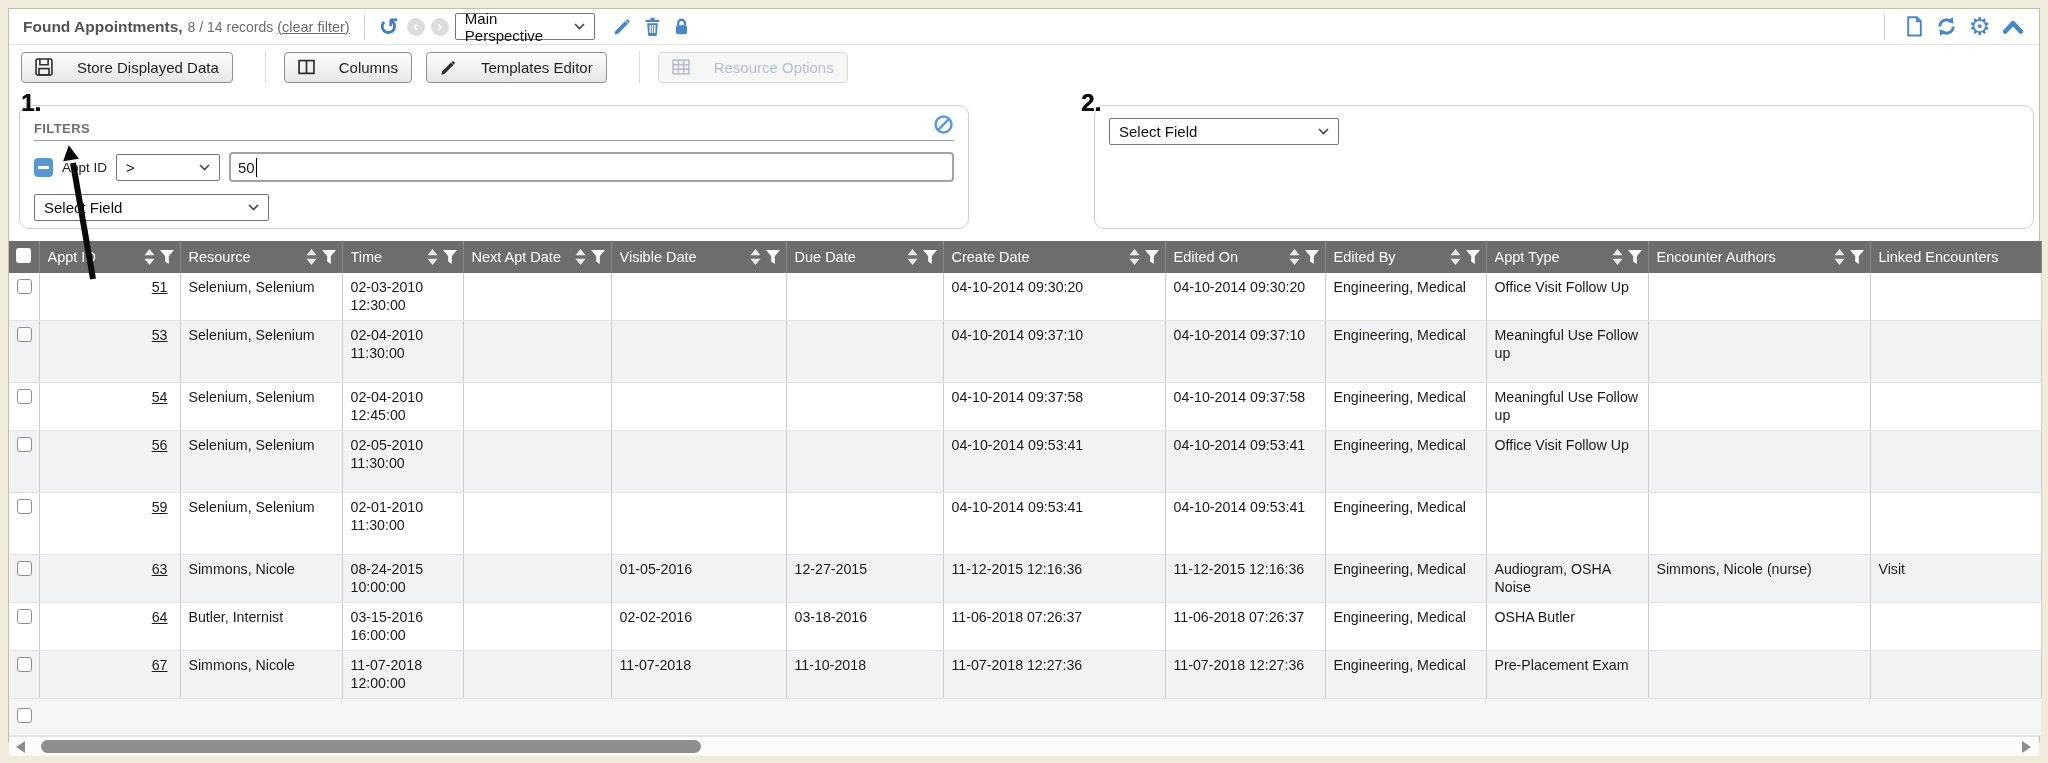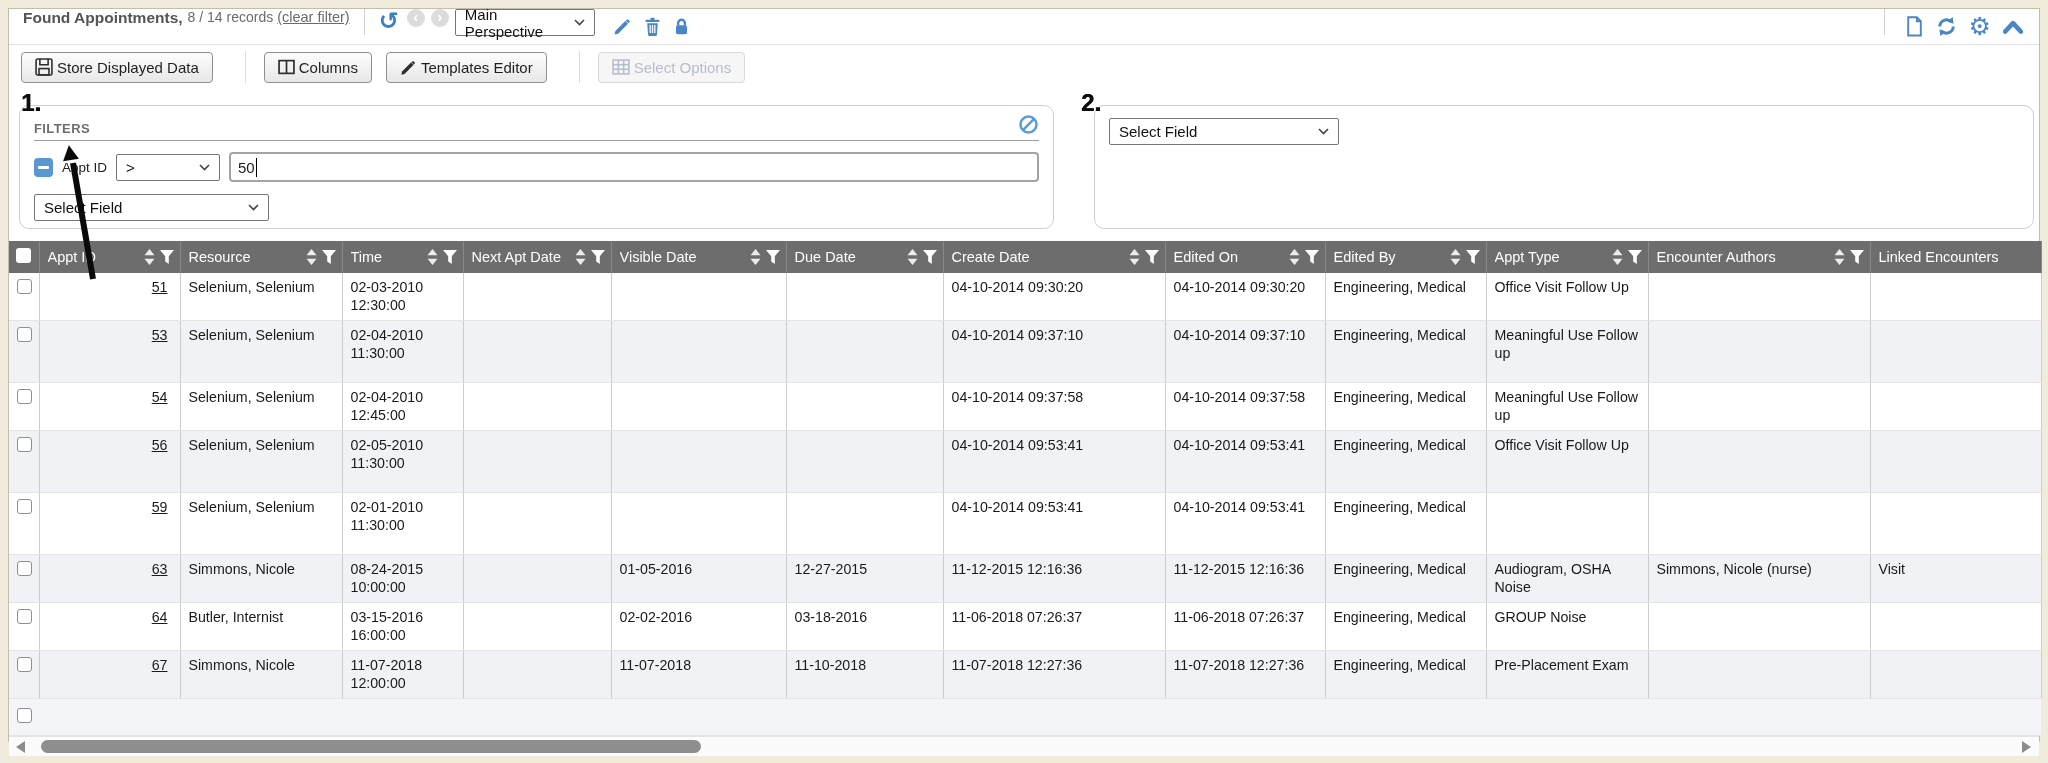--- a/index.html
+++ b/index.html
@@ -14,21 +14,21 @@
   .page { width:2048px; height:763px; padding:8px 8px 21px 8px; }
   .app-panel {
     position:relative;
     width:2032px; height:734px;
     background:#fff;
     border:1px solid #c3bdab;
     display:flex; flex-direction:column;
   }
   
   .topbar {
-    height:36px; display:flex; 
+    height:36px; display:flex; align-items:center;
     border-bottom:1px solid #e2e2e2;
     padding:0 10px 0 14px; flex:none;
   }
   .title { font-weight:bold; color:#545454; font-size:15.5px; }
   .records { color:#6b6b6b; font-size:14px; margin-left:5px; }
   .clear-filter { color:#6b6b6b; font-size:14.5px; text-decoration:underline; margin-left:4px; cursor:pointer; }
   .vdiv { width:1px; height:26px; background:#d2d2d2; margin:0 14px; flex:none; }
   .icon-undo { font-size:24px; font-weight:bold; color:#3d7ec6; line-height:1; margin-right:8px; cursor:pointer; font-family:"DejaVu Sans", sans-serif; }
   .nav-circle {
     width:18px; height:18px; border-radius:50%; background:#dcdcdc;
@@ -42,40 +42,40 @@
   }
   .sel .chev { flex:none; margin-left:10px; }
   .perspective { width:140px; margin-right:12px; }
   .tb-icon { margin:0 6px; display:inline-flex; align-items:center; cursor:pointer; flex:none; }
   .spacer { flex:1; }
   .icon-gear { font-size:25px; color:#4886c5; line-height:1; font-family:"DejaVu Sans", sans-serif; }
   
   .buttonbar { height:44px; display:flex; align-items:center; padding:0 12px; flex:none; }
   .buttonbar .vdiv { height:32px; margin:0 18px; background:#dcdcdc; }
   .btn {
-    display:inline-flex; align-items:center; gap:4px;
+    display:inline-flex; align-items:center; gap:24px;
     background:linear-gradient(#fdfdfd,#e7e7e7);
     border:1px solid #8f8f8f; border-radius:4px;
     font-size:15px; color:#1f1f1f; padding:5px 13px; height:31px;
     cursor:pointer; flex:none; margin-right:14px;
   }
   .btn.disabled {
     background:#f6f6f6; border-color:#d9d9d9; color:#b6bdcb; cursor:default; margin-right:0;
   }
   
   .filterzone { height:152px; position:relative; flex:none; }
   .marker { position:absolute; font-size:24px; font-weight:800; color:#0c0c0c; z-index:4;
             text-shadow:0.6px 0 #0c0c0c; }
   .marker-1 { left:12px; top:0px; }
   .marker-2 { left:1072px; top:0px; }
   .fpanel {
     position:absolute; top:16px; bottom:12px;
     background:#fff; border:1px solid #cfcfcf; border-radius:10px;
   }
-  .fpanel-filters { left:10px; width:1035px; }
+  .fpanel-filters { left:10px; width:950px; }
   .fpanel-group  { left:1085px; right:5px; }
   .fpanel-head {
     display:flex; align-items:flex-end; justify-content:space-between;
     margin:8px 14px 0 14px; padding-bottom:4px; border-bottom:1px solid #9c9c9c;
   }
   .fpanel-title { font-size:13px; font-weight:bold; color:#6e6e6e; letter-spacing:0.4px; }
   .slash-ic { cursor:pointer; margin-bottom:1px; }
   .filter-row { display:flex; align-items:center; gap:9px; margin:11px 14px 0 14px; }
   .minus-btn {
     width:19px; height:19px; border-radius:4px; background:#5a96d2;
@@ -241,21 +241,21 @@
       </button>
       <span class="vdiv"></span>
       <button class="btn disabled">
         <svg width="18" height="16" viewBox="0 0 17 15">
             <rect x="1" y="1" width="15" height="13" fill="none" stroke="#b6bdcb" stroke-width="1.5"></rect>
             <line x1="6" y1="1" x2="6" y2="14" stroke="#b6bdcb" stroke-width="1.5"></line>
             <line x1="11" y1="1" x2="11" y2="14" stroke="#b6bdcb" stroke-width="1.5"></line>
             <line x1="1" y1="5.3" x2="16" y2="5.3" stroke="#b6bdcb" stroke-width="1.5"></line>
             <line x1="1" y1="9.6" x2="16" y2="9.6" stroke="#b6bdcb" stroke-width="1.5"></line>
           </svg>
-        <span>Select Options</span>
+        <span>Resource Options</span>
       </button>
     </div>
 
     <div class="filterzone">
       <span class="marker marker-1">1.</span>
       <span class="marker marker-2">2.</span>
 
       <div class="fpanel fpanel-filters">
         <div class="fpanel-head">
           <span class="fpanel-title">FILTERS</span>
@@ -566,21 +566,21 @@
               <td class="cell-appt-id"><a class="idlink">64</a></td>
               <td class="cell-resource">Butler, Internist</td>
               <td class="cell-time">03-15-2016
 16:00:00</td>
               <td class="cell-next-apt-date"></td>
               <td class="cell-visible-date">02-02-2016</td>
               <td class="cell-due-date">03-18-2016</td>
               <td class="cell-create-date">11-06-2018 07:26:37</td>
               <td class="cell-edited-on">11-06-2018 07:26:37</td>
               <td class="cell-edited-by">Engineering, Medical</td>
-              <td class="cell-appt-type">GROUP Noise</td>
+              <td class="cell-appt-type">OSHA Butler</td>
               <td class="cell-encounter-authors"></td>
               <td class="cell-linked-encounters"></td>
             </tr>
             <tr>
               <td class="cb-cell"><span class="cb"></span></td>
               <td class="cell-appt-id"><a class="idlink">67</a></td>
               <td class="cell-resource">Simmons, Nicole</td>
               <td class="cell-time">11-07-2018
 12:00:00</td>
               <td class="cell-next-apt-date"></td>

